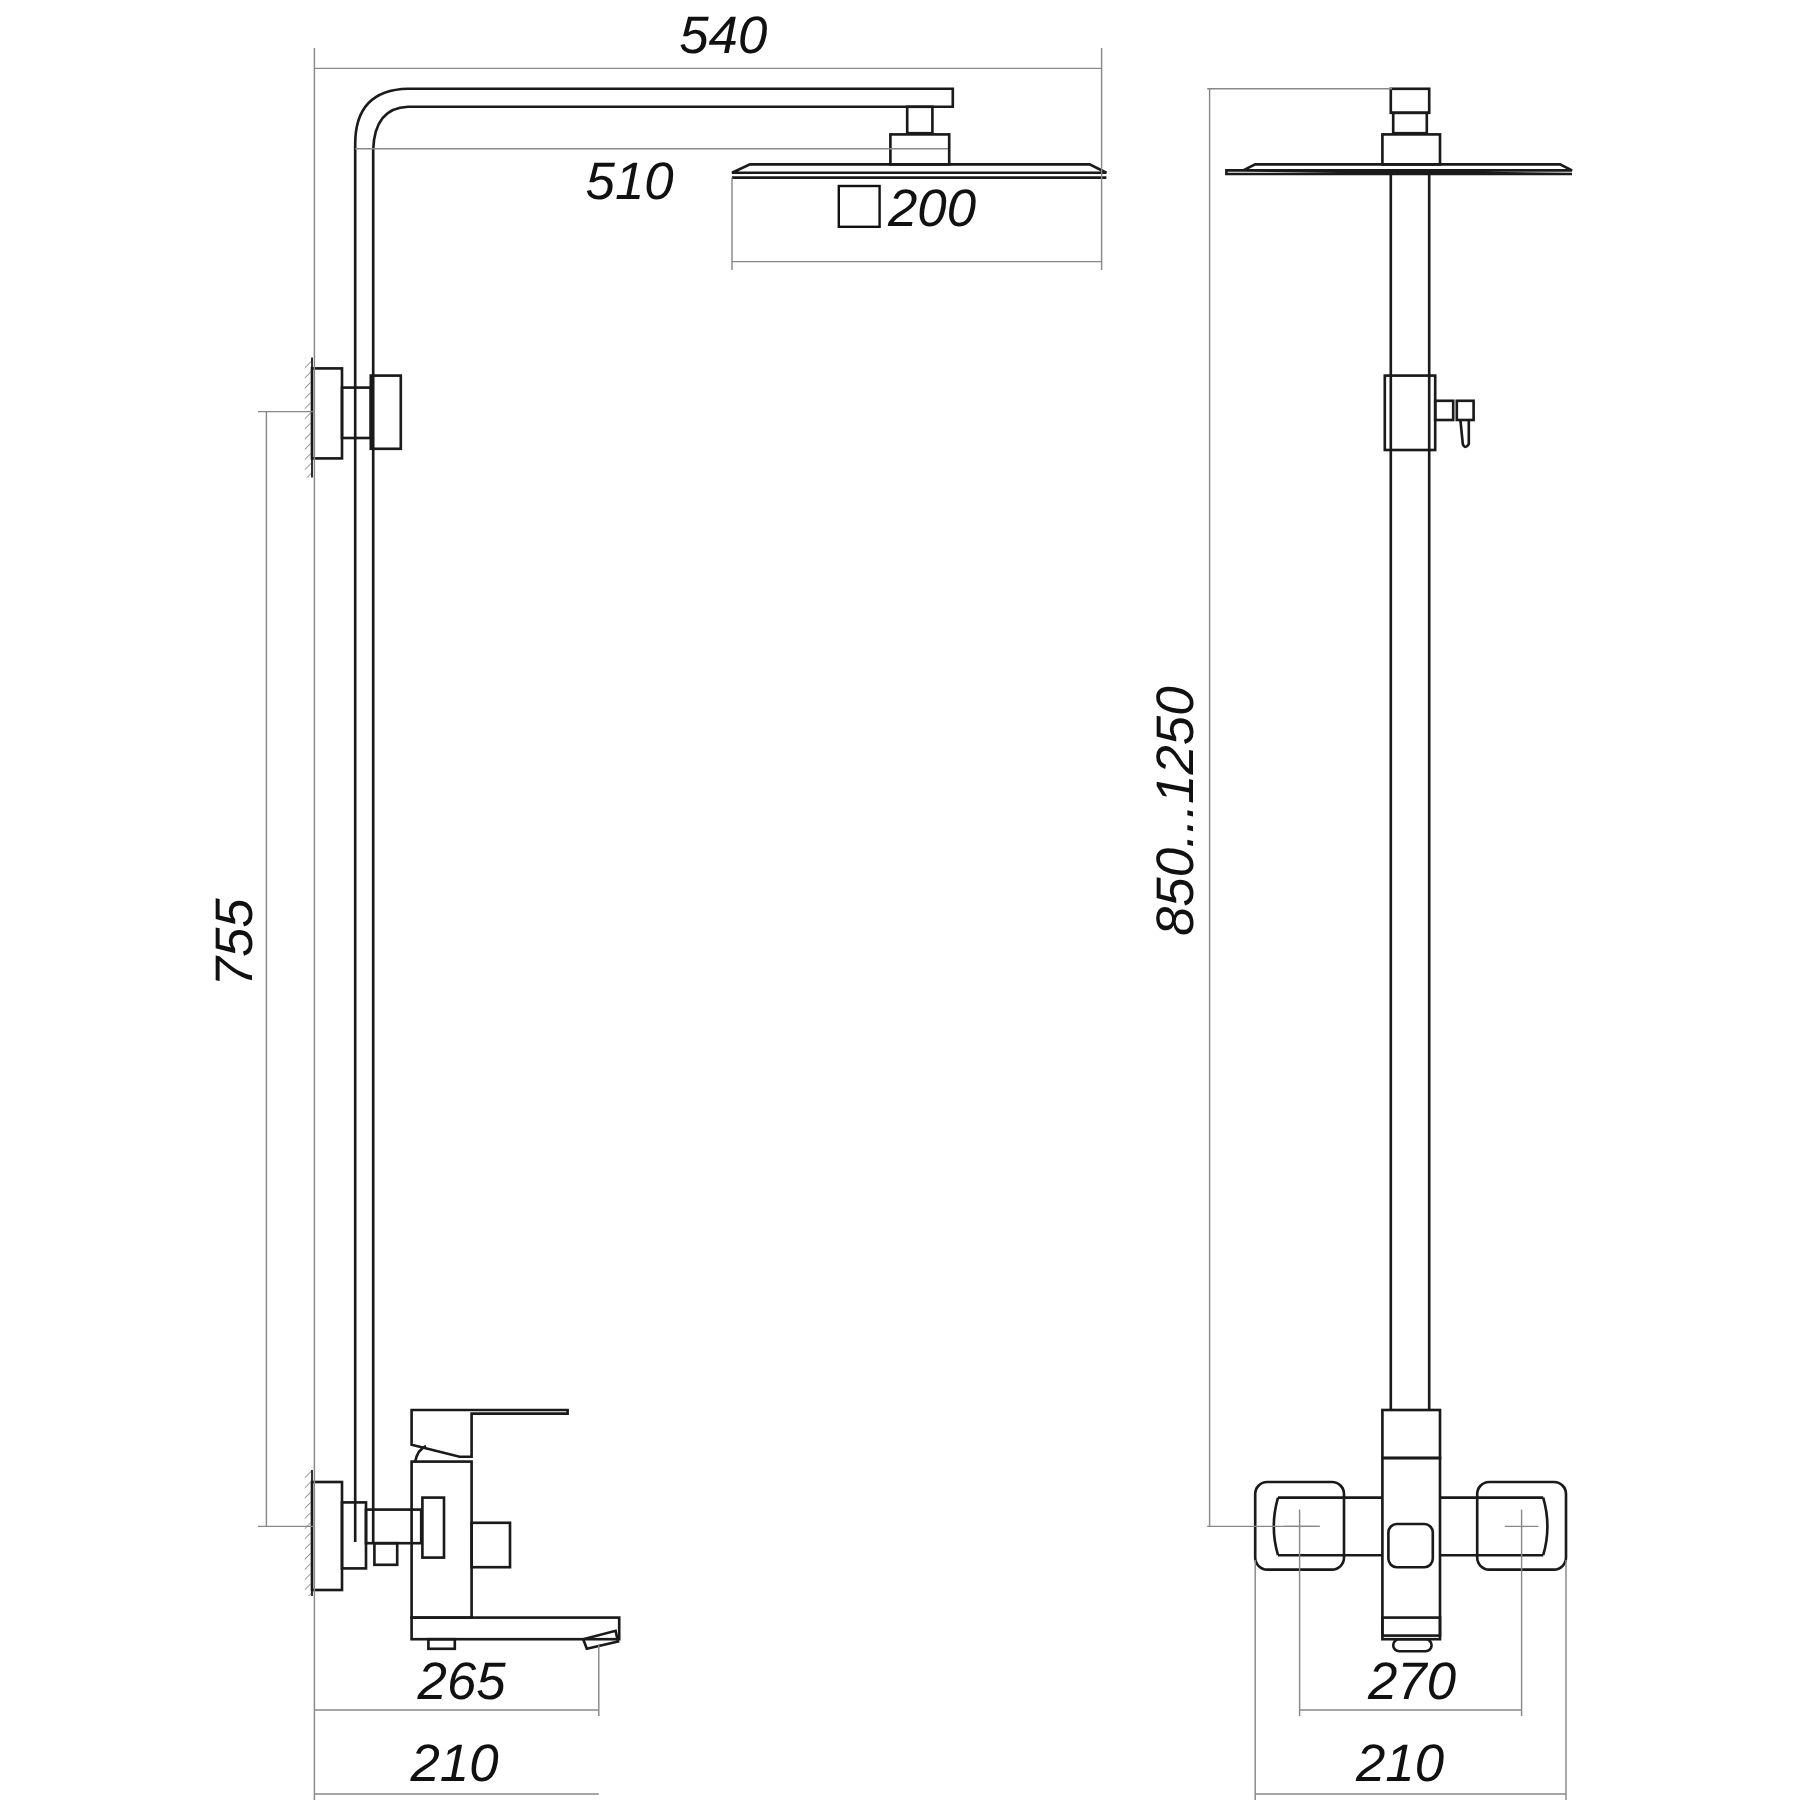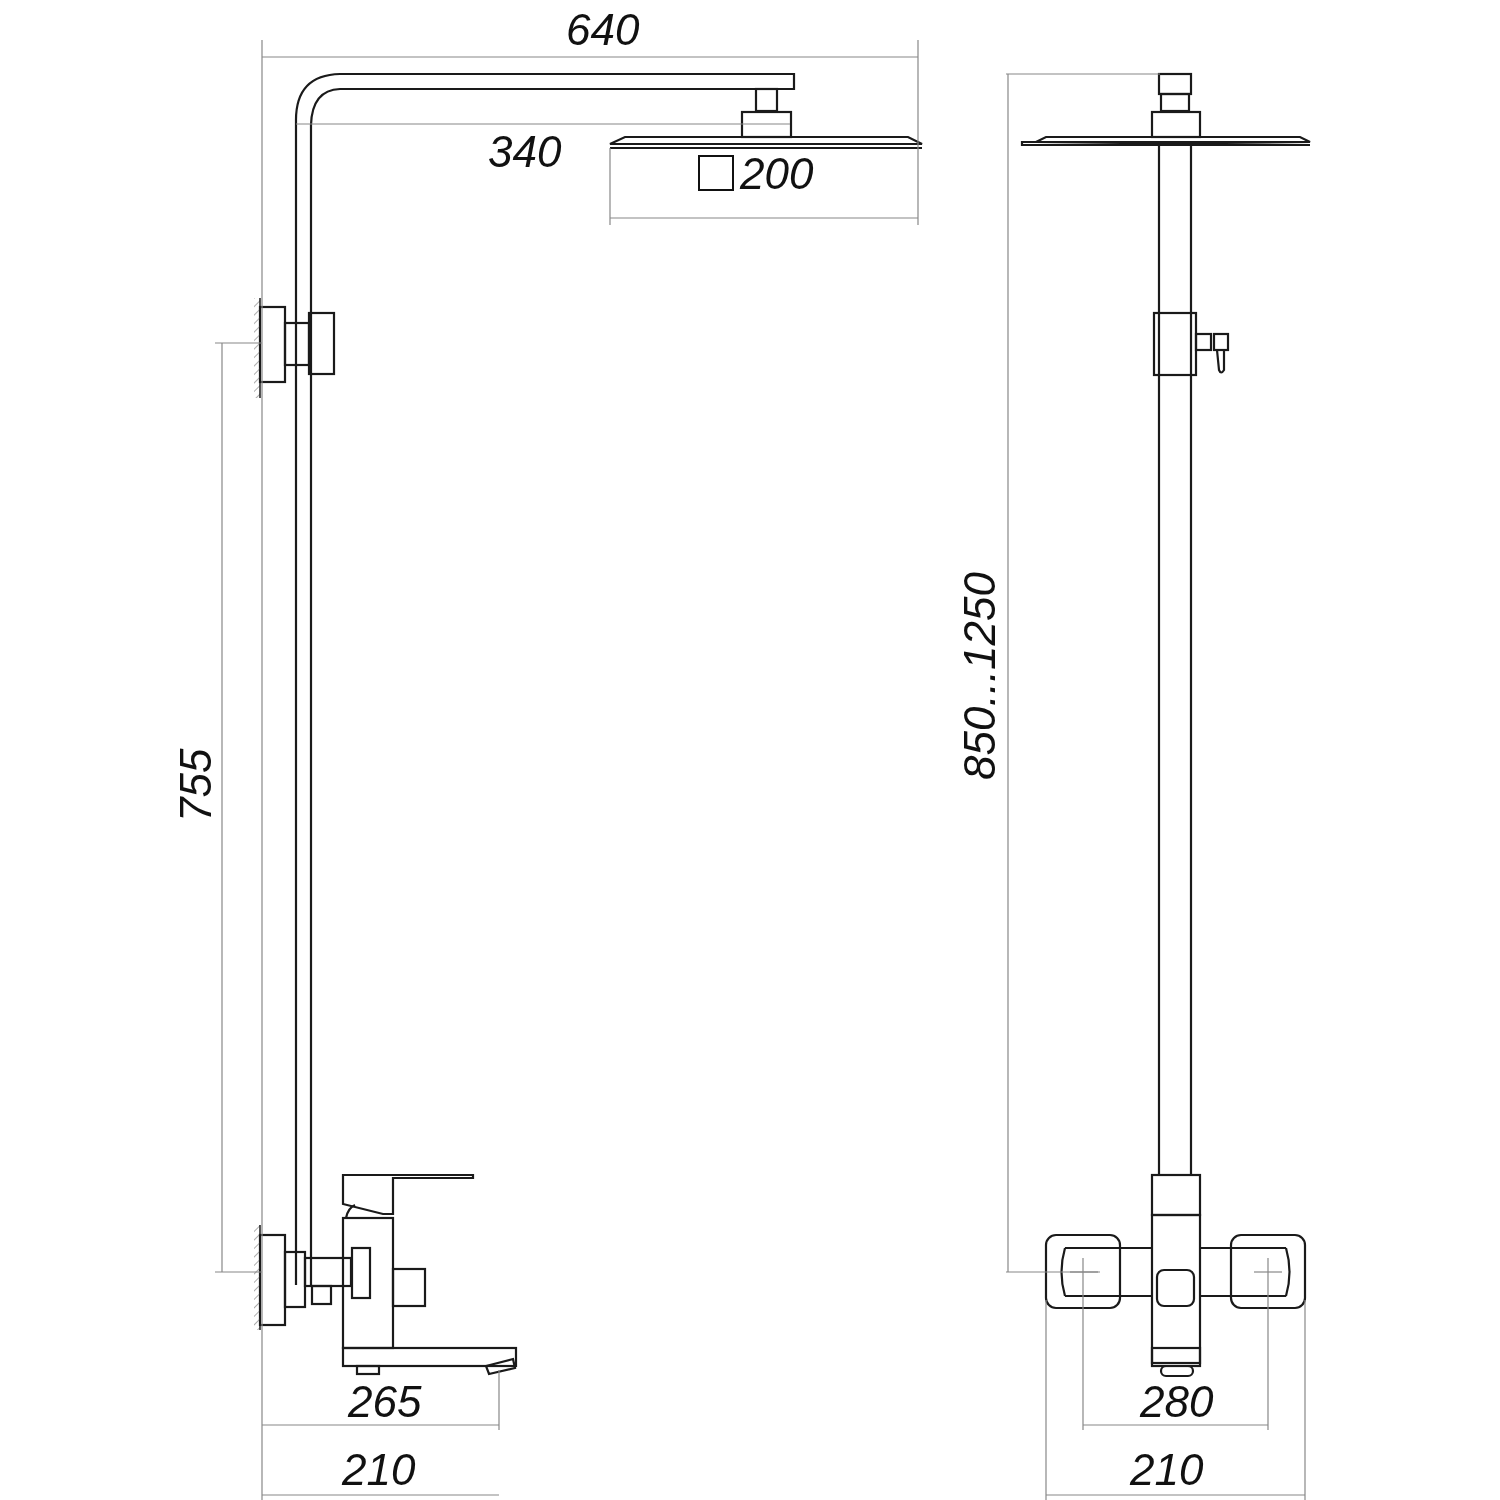--- a/index.html
+++ b/index.html
@@ -107,24 +107,24 @@
     <line x1="1268" y1="1258" x2="1268" y2="1430"></line>
     <line x1="1070" y1="1272" x2="1098" y2="1272"></line>
     <line x1="1254" y1="1272" x2="1282" y2="1272"></line>
     <line x1="1046" y1="1300" x2="1046" y2="1500"></line>
     <line x1="1305" y1="1300" x2="1305" y2="1500"></line>
     <line x1="1083" y1="1425" x2="1268" y2="1425"></line>
     <line x1="1046" y1="1495" x2="1305" y2="1495"></line>
   </g>
 </svg>
 
-<div class="dim" style="left:566px; top:8px;">640</div>
-<div class="dim" style="left:488px; top:130px;">340</div>
+<div class="dim" style="left:566px; top:8px;">540</div>
+<div class="dim" style="left:488px; top:130px;">510</div>
 <div class="dim" style="left:698px; top:152px;">
   <span class="sq"></span><span>200</span>
 </div>
 <div class="dim rot" style="left:174px; top:822px;">755</div>
 <div class="dim" style="left:348px; top:1380px;">265</div>
 <div class="dim" style="left:342px; top:1448px;">210</div>
 
 <div class="dim rot" style="left:958px; top:780px;">850...1250</div>
-<div class="dim" style="left:1140px; top:1380px;">280</div>
+<div class="dim" style="left:1140px; top:1380px;">270</div>
 <div class="dim" style="left:1130px; top:1448px;">210</div>
 
 </body></html>

